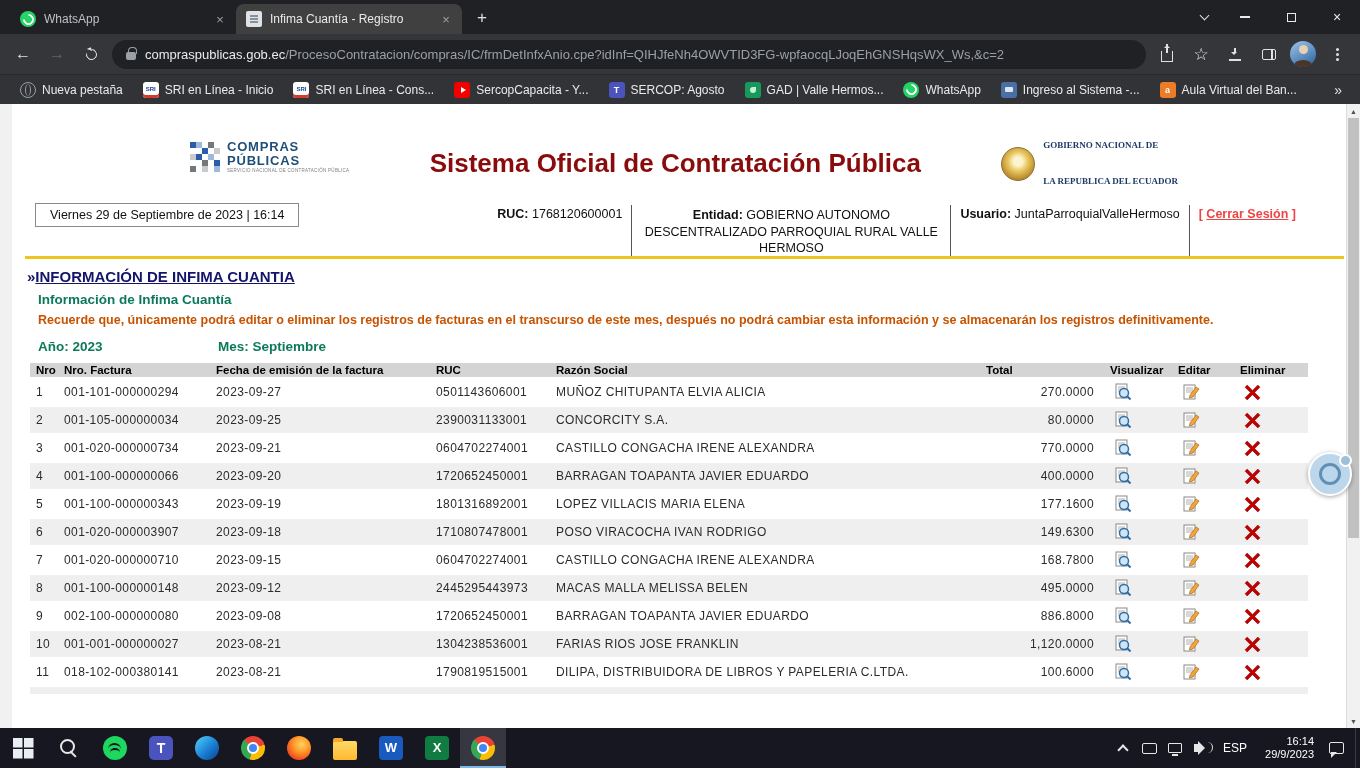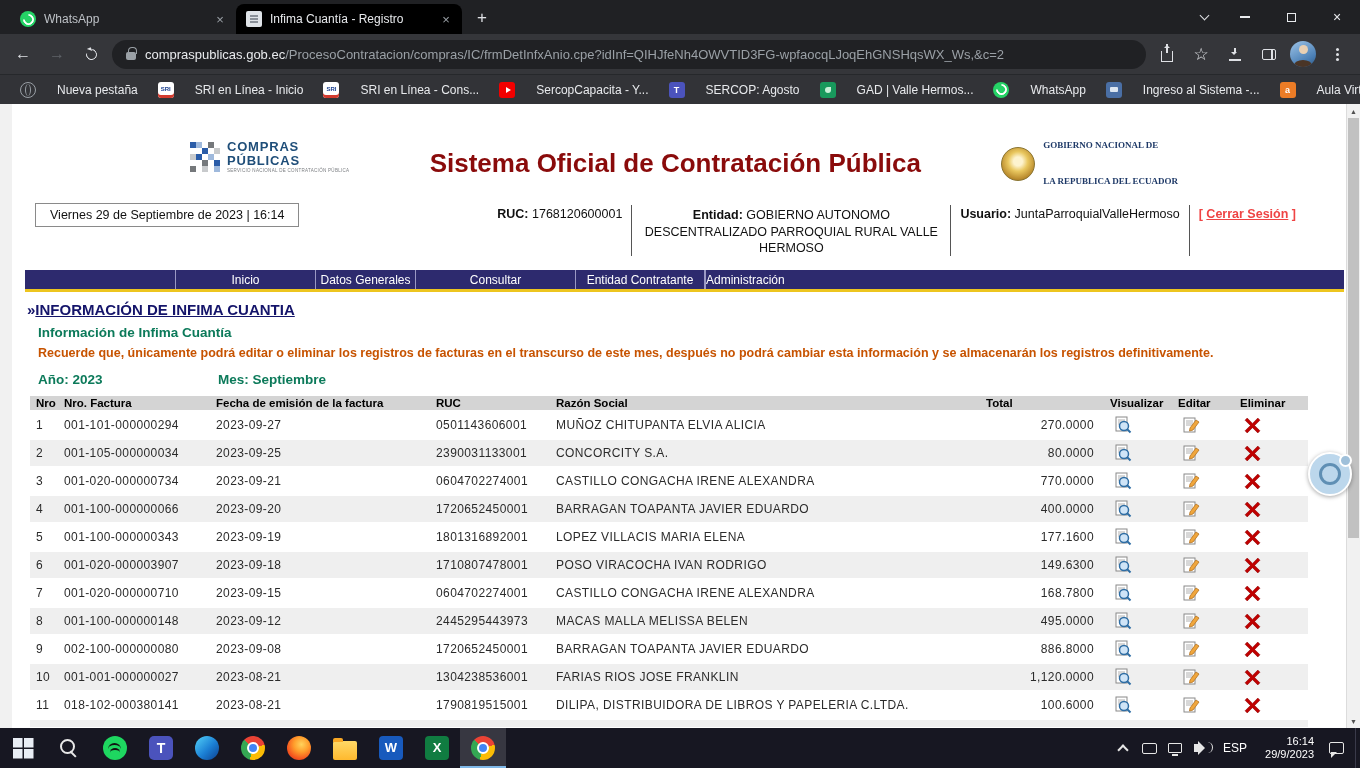--- a/index.html
+++ b/index.html
@@ -3,21 +3,21 @@
 <meta charset="utf-8">
 <style>
   * { margin:0; padding:0; box-sizing:border-box; }
   html,body { width:1360px; height:768px; overflow:hidden; background:#000;
     font-family:"Liberation Sans","DejaVu Sans",sans-serif; }
 
   
   .titlebar { height:34px; background:#202124; display:flex; align-items:flex-end; }
   .tab { width:226px; height:30px; display:flex; align-items:center; gap:8px;
     padding:0 8px 0 10px; color:#bdc1c6; font-size:12px; border-radius:8px 8px 0 0; }
-  .tab.active { background:#000000; color:#e8eaed; }
+  .tab.active { background:#404040; color:#e8eaed; }
   .tab-title { flex:1; white-space:nowrap; overflow:hidden; }
   .tab-close { width:16px; height:16px; border-radius:50%; display:grid; place-items:center;
     font-size:13px; color:#9aa0a6; }
   .newtab-btn { width:28px; height:28px; display:grid; place-items:center; color:#dfe1e5;
     font-size:17px; margin:0 0 2px 6px; }
   .tb-right { margin-left:auto; display:flex; align-items:stretch; height:34px; }
   .tab-chevron { width:36px; display:grid; place-items:center; }
   .caret-down { width:7px; height:7px; border-right:1.8px solid #dfe1e5;
     border-bottom:1.8px solid #dfe1e5; transform:rotate(45deg); margin-top:-4px; }
   .win-btn { width:46px; display:grid; place-items:center; color:#e8eaed; font-size:14px; }
@@ -60,21 +60,21 @@
     overflow:hidden; background:linear-gradient(150deg,#9fc5e8 0%,#4a7fb5 70%,#2f567e 100%); }
   .avatar::before { content:""; position:absolute; top:4px; left:8.5px; width:9px; height:9px;
     border-radius:50%; background:#e9d0b3; }
   .avatar::after { content:""; position:absolute; bottom:-4px; left:4px; width:18px;
     height:11px; border-radius:50% 50% 0 0; background:#4a3526; }
   .dots { width:3px; height:3px; border-radius:50%; background:#dfe1e5;
     box-shadow:0 -5px 0 #dfe1e5, 0 5px 0 #dfe1e5; }
 
   .bookmarks-bar { height:30px; background:#323337; border-top:1px solid #26282b;
     display:flex; align-items:center; padding:0 12px; gap:4px; }
-  .bm-item { display:flex; align-items:center; gap:21px; color:#e8eaed; font-size:12px;
+  .bm-item { display:flex; align-items:center; gap:6px; color:#e8eaed; font-size:12px;
     padding:3px 8px; border-radius:6px; white-space:nowrap; }
   .bm-overflow { margin-left:auto; color:#dfe1e5; font-size:14px; padding:0 6px; }
 
   .fav, .bm-ic { width:16px; height:16px; flex:none; position:relative; display:grid;
     place-items:center; border-radius:3px; }
   .ic-whatsapp { background:#25d366; border-radius:50%; }
   .ic-whatsapp::after { content:""; width:7px; height:7px; border:2px solid #fff;
     border-radius:50%; border-top-color:transparent; transform:rotate(-45deg); }
   .ic-page { background:#dfe3e8; border-radius:2px; }
   .ic-page::after { content:""; width:8px; height:1.5px; background:#8a9099;
@@ -379,34 +379,20 @@
       <div class="flex-sp"></div>
       <div class="ruc-blk"><b>RUC:</b> <span>1768120600001</span></div>
       <div class="vsep"></div>
       <div class="entidad-blk"><b>Entidad:</b> <span>GOBIERNO AUTONOMO DESCENTRALIZADO PARROQUIAL RURAL VALLE HERMOSO</span></div>
       <div class="vsep"></div>
       <div class="usuario-blk"><b>Usuario:</b> <span>JuntaParroquialValleHermoso</span></div>
       <div class="vsep"></div>
       <div class="logout"><span>[</span> <u>Cerrar Sesión</u> <span>]</span></div>
     </div>
 
-    <div class="menubar">
-      <div class="menu-sp"></div>
-
-        <div class="menu-item">Inicio</div>
-
-        <div class="menu-item">Datos Generales</div>
-
-        <div class="menu-item">Consultar</div>
-
-        <div class="menu-item">Entidad Contratante</div>
-
-        <div class="menu-item">Administración</div>
-
-    </div>
     <div class="gold-line"></div>
 
     <div class="breadcrumb">
       <span class="bc-marker">»</span><span class="bc-text">INFORMACIÓN DE INFIMA CUANTIA</span>
     </div>
     <div class="section-title">Información de Infima Cuantía</div>
     <div class="warning">Recuerde que, únicamente podrá editar o eliminar los registros de facturas en el transcurso de este mes, después no podrá cambiar esta información y se almacenarán los registros definitivamente.</div>
 
     <div class="year-row">
       <div class="anio"><span>Año:</span> <span>2023</span></div>

